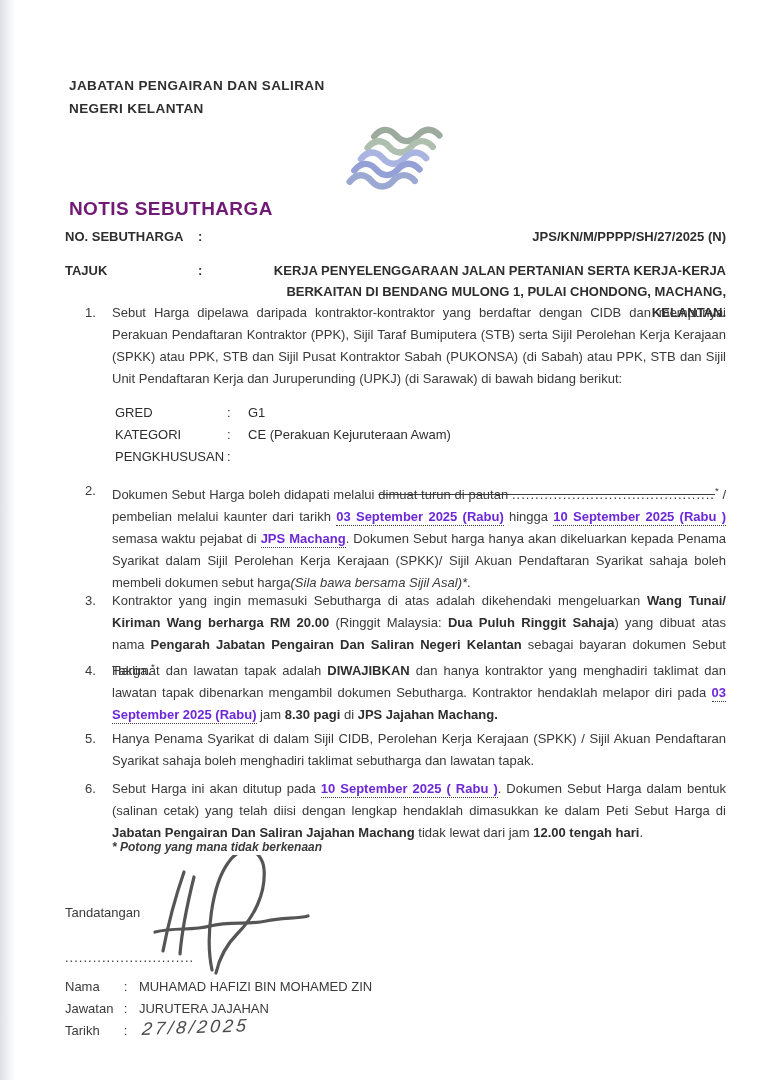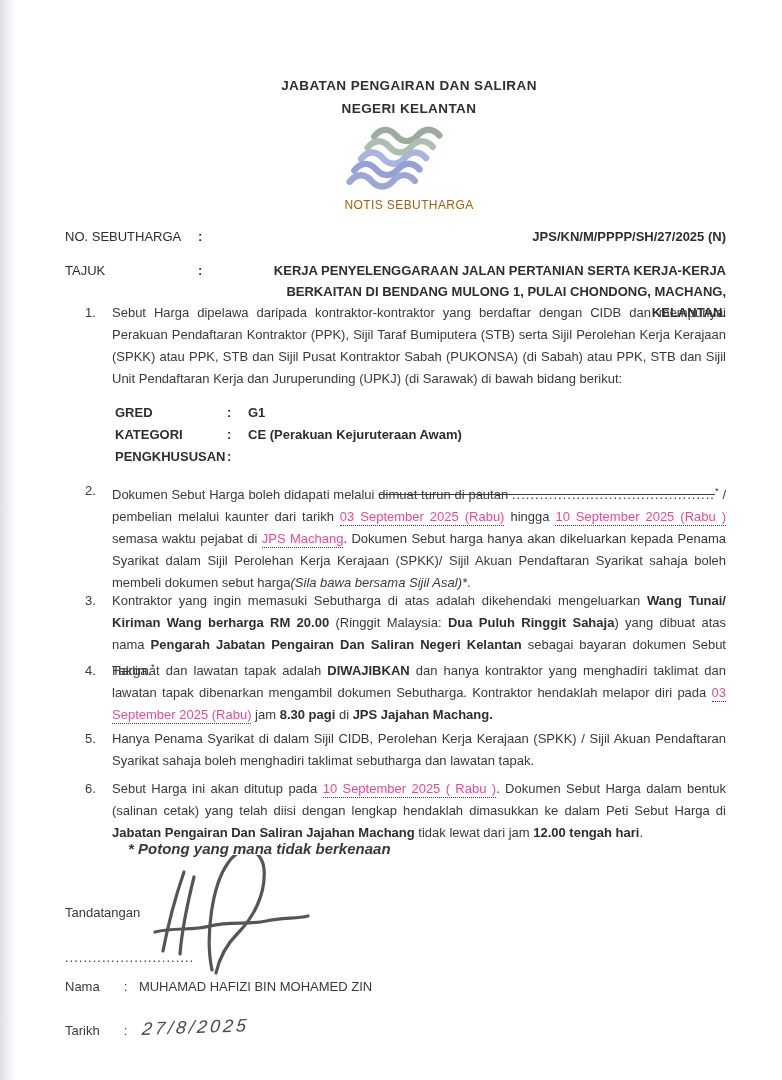--- a/index.html
+++ b/index.html
@@ -1,41 +1,41 @@
 <!DOCTYPE html>
 <html><head>
 <meta charset="utf-8">
 <style>
   html,body{margin:0;padding:0;background:#ffffff;}
   .page{position:relative;width:782px;height:1080px;background:#ffffff;overflow:hidden;
         font-family:"Liberation Sans",sans-serif;color:#3a3a3a;font-size:13px;}
   .scan-edge{position:absolute;left:0;top:0;width:15px;height:1080px;
         background:linear-gradient(to right,#dfe0e7,rgba(255,255,255,0));}
   .abs{position:absolute;}
-  .center{left:79px;width:660px;text-align:center;}
+  .center{left:69px;width:660px;text-align:left;}
   .org{font-weight:bold;color:#2f2f2f;font-size:13.5px;letter-spacing:.4px;}
-  .doctitle{font-weight:normal;color:#a16207;font-size:12px;letter-spacing:.4px;}
+  .doctitle{font-weight:bold;color:#701a75;font-size:19px;letter-spacing:.4px;}
   .b{font-weight:bold;color:#2e2e2e;}
   .kv{left:65px;width:660px;line-height:21px;}
-  .kv .lbl{position:absolute;left:0;top:0;font-weight:normal;color:#2e2e2e;}
+  .kv .lbl{position:absolute;left:0;top:0;font-weight:bold;color:#2e2e2e;}
   .kv .col{position:absolute;left:133px;top:0;font-weight:bold;color:#2e2e2e;}
   .kv .val{display:block;margin-left:150px;width:511px;font-weight:bold;color:#2e2e2e;text-align:right;}
   .item{left:85px;width:641px;}
   .item .no{position:absolute;left:0;top:0;line-height:22px;}
   .item .txt{margin-left:27px;text-align:justify;line-height:22px;}
   .strike{text-decoration:line-through;}
   .dotstrike{text-decoration:line-through;letter-spacing:1px;}
   .sup{font-size:9.5px;vertical-align:5px;}
   .it{font-style:italic;}
-  .udot{font-weight:normal;color:#ec4899;border-bottom:1.5px dotted #3a3a3a;padding-bottom:1px;}
+  .udot{font-weight:bold;color:#6d28d9;border-bottom:1.5px dotted #3a3a3a;padding-bottom:1px;}
   .crit{left:115px;width:600px;}
-  .crit-row{display:flex;line-height:22px;font-weight:bold;color:#2e2e2e;}
+  .crit-row{display:flex;line-height:22px;font-weight:normal;color:#2e2e2e;}
   .crit-row .cl{flex:0 0 112px;}
   .crit-row .cc{flex:0 0 21px;}
-  .foot{font-size:15px;font-weight:bold;font-style:italic;color:#3a3a3a;margin-left:16px;}
+  .foot{font-size:12px;font-weight:bold;font-style:italic;color:#3a3a3a;}
   .sigdots{letter-spacing:1px;font-size:13px;color:#3a3a3a;}
   .sigrow{left:65px;line-height:22px;}
   .sigrow .sl{display:inline-block;width:55px;}
   .sigrow .sc{display:inline-block;}
   .sigrow .sv{margin-left:8px;text-align:right;}
   .hand{display:inline-block;margin-left:10px;font-size:18px;font-style:italic;
         letter-spacing:3px;color:#4a4a4a;transform:rotate(-2deg) skewX(-8deg);transform-origin:left bottom;}
   svg{display:block;}
 </style>
 </head>
@@ -135,18 +135,23 @@
     </svg>
   </div>
 
   <div class="abs sigdots" style="left:65px;top:950px">............................</div>
 
   <div class="abs sigrow" style="top:976px">
     <span class="sl">Nama</span>
     <span class="sc">:</span>
     <span class="sv">MUHAMAD HAFIZI BIN MOHAMED ZIN</span>
   </div>
+  <div class="abs sigrow" style="top:998px">
+    <span class="sl">Jawatan</span>
+    <span class="sc">:</span>
+    <span class="sv">JURUTERA JAJAHAN</span>
+  </div>
   <div class="abs sigrow" style="top:1018px">
     <span class="sl">Tarikh</span>
     <span class="sc">:</span>
     <span class="hand">27/8/2025</span>
   </div>
 </div>
 
 </body></html>

